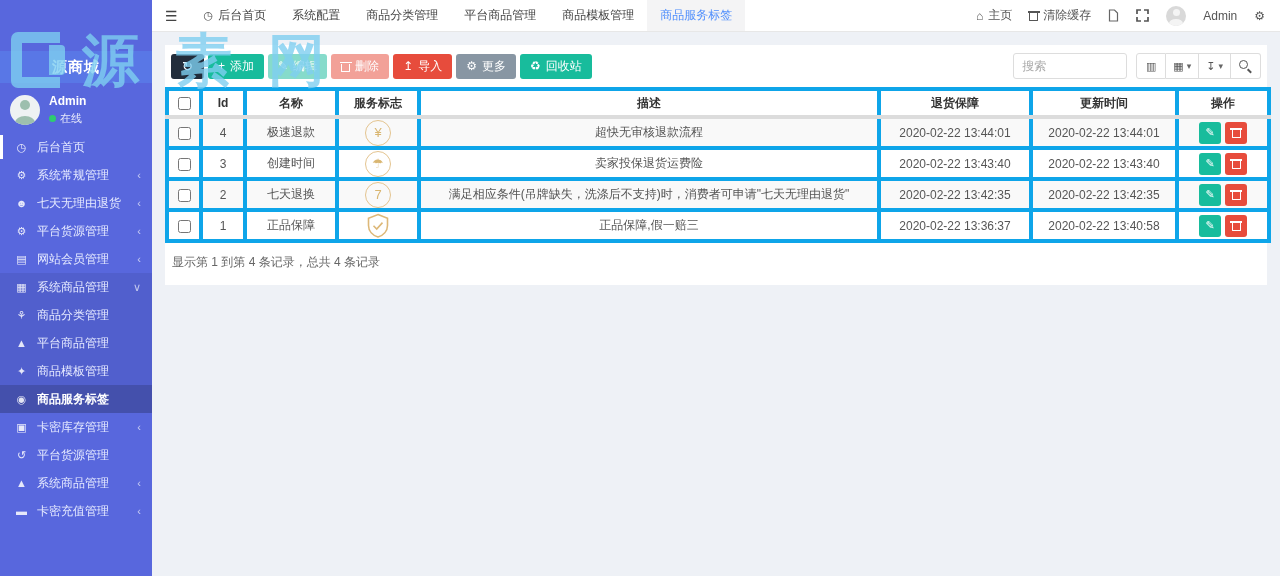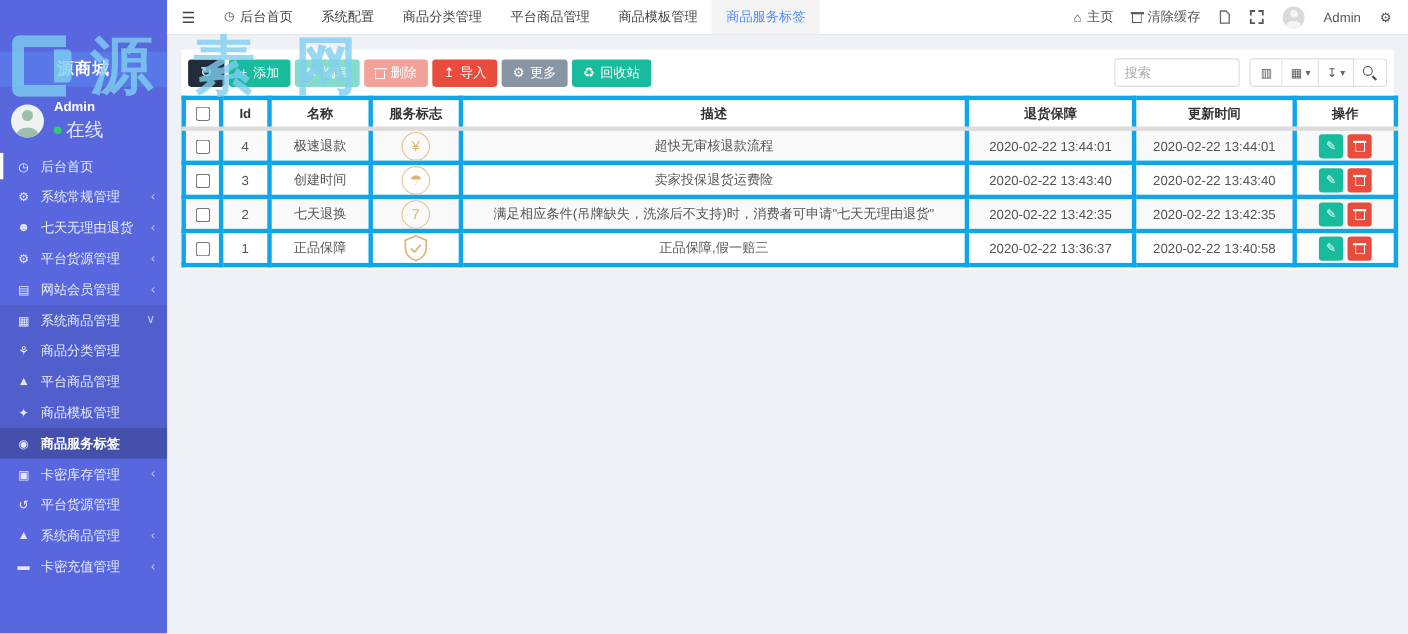--- a/index.html
+++ b/index.html
@@ -13,21 +13,21 @@
   .app { display:flex; width:1280px; height:576px; }
 
   
   .sidebar { width:152px; flex-shrink:0; background:#5867dd; color:#fff; display:flex; flex-direction:column;justify-content:center; }
   .brand { height:32px; line-height:32px; text-align:center; background:#5977e6; font-size:15px; font-weight:bold; color:#fff; letter-spacing:1px; }
   .user-panel { display:flex; align-items:center; padding:11px 10px 7px 10px; }
   .avatar-lg { width:30px; height:30px; border-radius:50%; background:#eef2f3; position:relative; overflow:hidden; flex-shrink:0; margin-right:9px; }
   .avatar-lg::before { content:""; position:absolute; top:5px; left:10px; width:10px; height:10px; border-radius:50%; background:#9dbfae; }
   .avatar-lg::after  { content:""; position:absolute; bottom:-4px; left:5px; width:20px; height:13px; border-radius:50% 50% 0 0; background:#9dbfae; }
   .user-name { font-size:12px; font-weight:bold; line-height:14px; }
-  .user-status { font-size:17px; color:rgba(255,255,255,.85); display:flex; align-items:center; gap:4px; margin-top:3px; }
+  .user-status { font-size:11px; color:rgba(255,255,255,.85); display:flex; align-items:center; gap:4px; margin-top:3px; }
   .dot { width:7px; height:7px; border-radius:50%; background:#2ecc71; display:inline-block; }
   .menu-search { padding:8px 9px 13px 9px; position:relative; }
   .menu-search input { width:100%; height:21px; background:rgba(255,255,255,.16); border:none; border-radius:3px; color:#fff; font-size:12px; padding:0 26px 0 8px; outline:none; }
   .menu-search input::placeholder { color:rgba(255,255,255,.85); }
   .menu-search .mag { position:absolute; right:18px; top:13px; color:#fff; transform:scale(.85); }
   .menu { display:flex; flex-direction:column; }
   .menu-item { height:28px; display:flex; align-items:center; padding:0 11px 0 14px; font-size:12px; color:#e6eaff; position:relative; text-decoration:none; cursor:pointer; }
   .menu-item .mi-icon { width:15px; margin-right:8px; font-size:11px; color:rgba(255,255,255,.85); text-align:center; flex-shrink:0; }
   .menu-item .mi-label { flex:1; white-space:nowrap; overflow:hidden; }
   .menu-item .mi-arrow { font-size:11px; color:rgba(255,255,255,.65); line-height:1; }
@@ -369,20 +369,21 @@
                 <td>2020-02-22 13:40:58</td>
                 <td><button class="op edit">
                     <span>✎</span>
                   </button><button class="op del">
                     <span class="trash"></span>
                   </button></td>
               </tr>
             </tbody>
         </table>
 
+        <div class="table-footer">显示第 1 到第 4 条记录，总共 4 条记录</div>
       </div>
     </main>
   </div>
 </div>
 
 <div class="watermark">
   <span class="wm-logo"></span>
   <span class="wm-text">源素网</span>
 </div>
 

